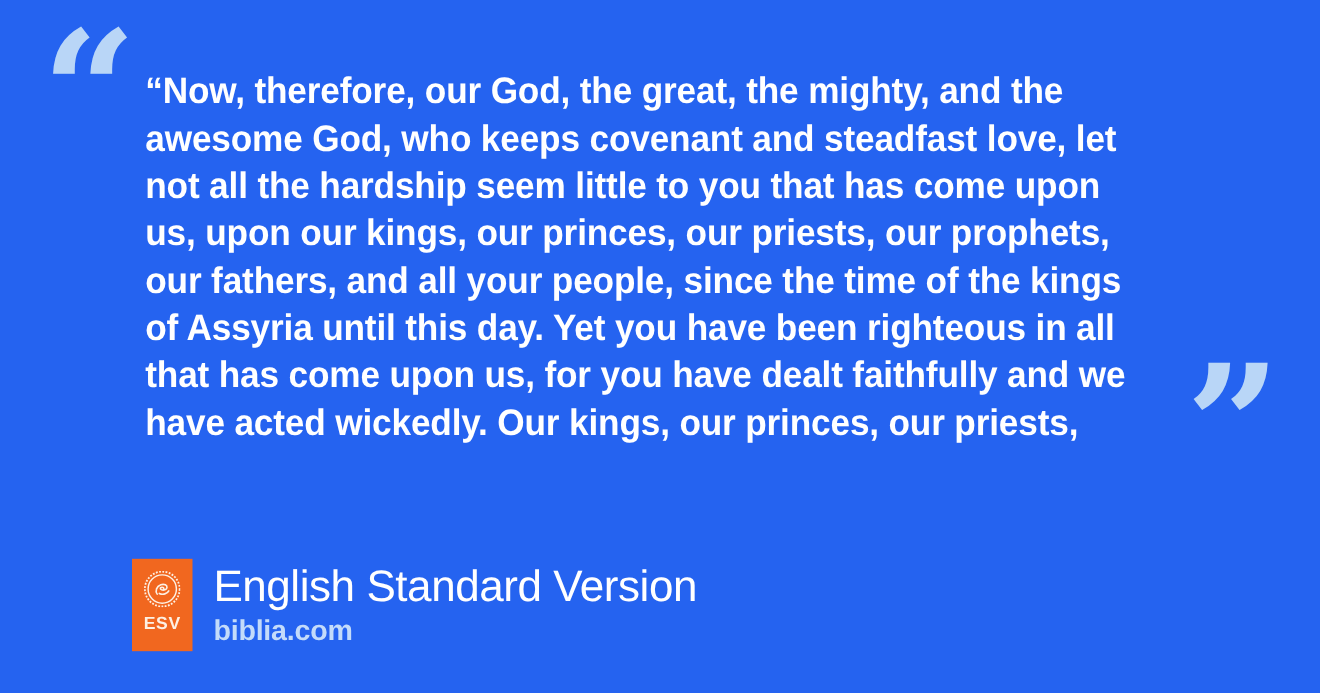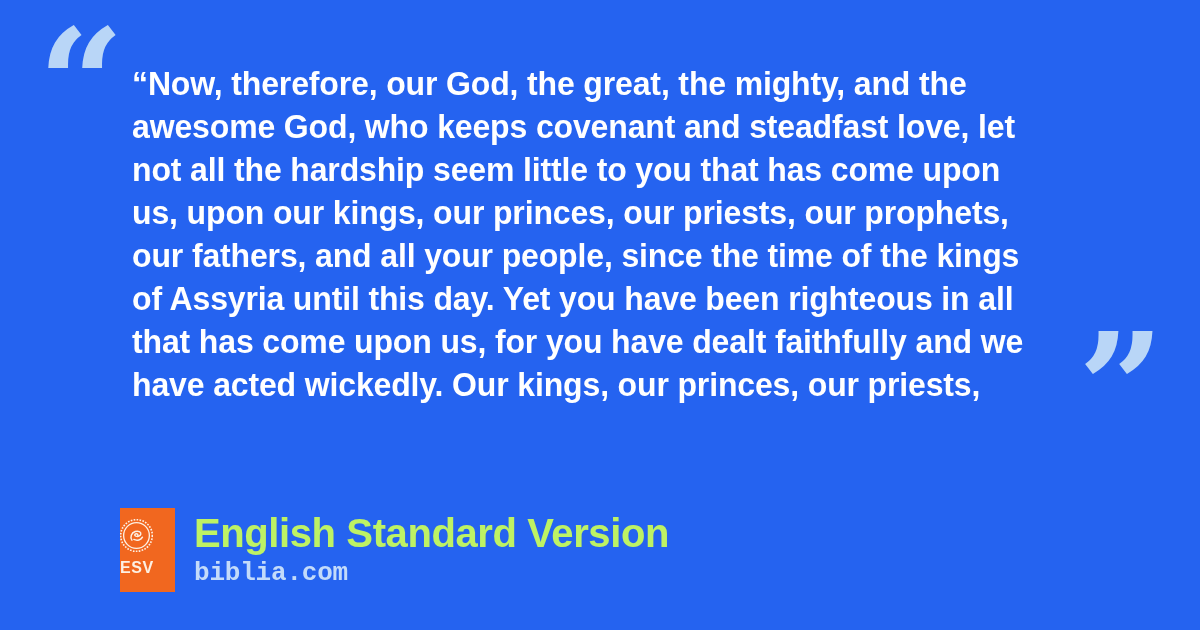--- a/index.html
+++ b/index.html
@@ -66,20 +66,21 @@
     display:flex;
     align-items:flex-start;
   }
 
   #esv-badge {
     width:55px;
     height:84px;
     background:#f1671f;
     display:flex;
     flex-direction:column;
+    align-items:center;
     justify-content:flex-start;
     padding-top:11px;
     flex:0 0 auto;
   }
   #esv-seal {
     width:33px;
     height:33px;
     display:block;
   }
   #esv-abbr {
@@ -90,31 +91,31 @@
     font-size:16px;
     letter-spacing:0.6px;
     line-height:1;
   }
 
   #footer-text {
     margin-left:19px;
     padding-top:2px;
   }
   #version-name {
-    color:#bef264;
+    color:#ffffff;
     font-family:"Liberation Sans", sans-serif;
-    font-weight:700;
+    font-weight:400;
     font-size:40px;
     line-height:47px;
     letter-spacing:-0.4px;
     white-space:nowrap;
   }
   #site-name {
     color:#c3dbfa;
-    font-family:Liberation Mono, monospace;
+    font-family:Liberation Sans, sans-serif;
     font-weight:700;
     font-size:26px;
     line-height:31px;
     letter-spacing:-0.2px;
     margin-top:1px;
     white-space:nowrap;
   }
 </style>
 </head>
 <body>

